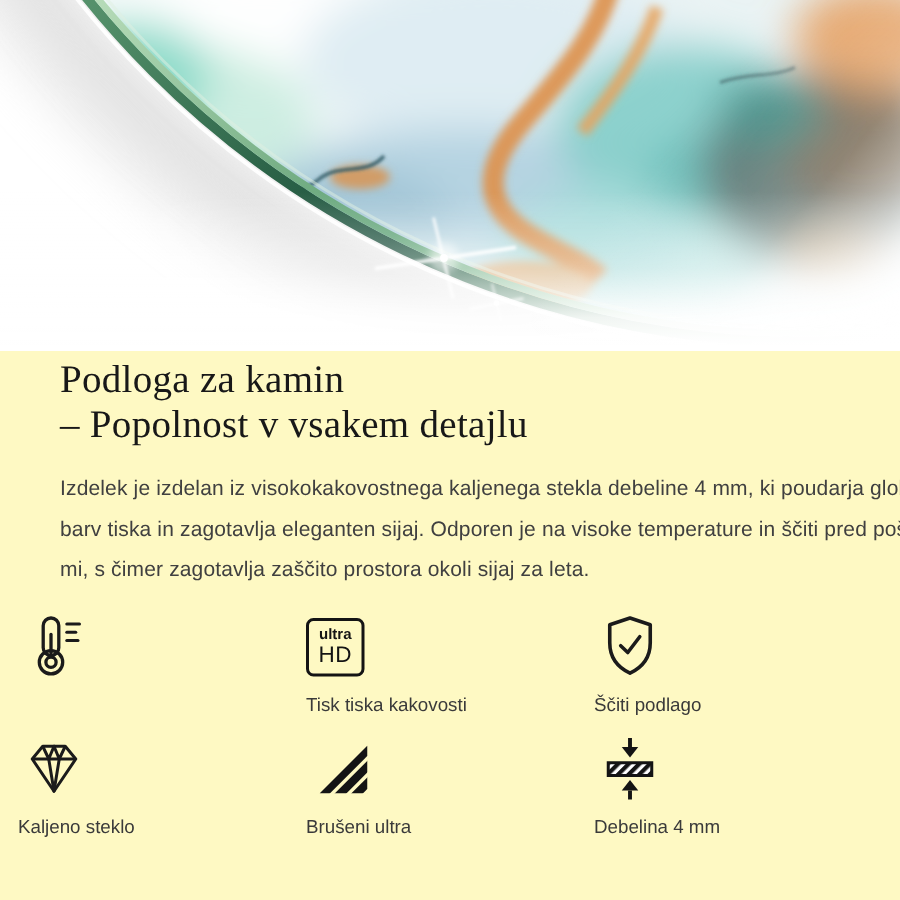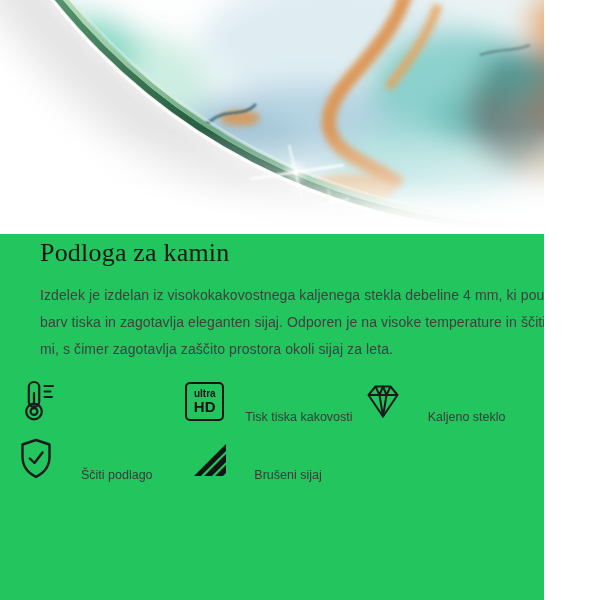--- a/index.html
+++ b/index.html
@@ -1,20 +1,20 @@
 <!DOCTYPE html>
 <html><head>
 <meta charset="utf-8">
 <style>
   html,body{margin:0;padding:0;background:#ffffff;}
   .page{
     position:relative;
-    width:544px;height:600px;
+    width:600px;height:600px;
     overflow:hidden;
-    background:#22c55e;
+    background:#fef9c3;
     font-family:"Liberation Sans", sans-serif;
     color:#3f3f3f;
   }
   .hero{width:600px;height:234px;position:relative;}
   .hero svg{display:block;}
   .content{padding:0 40px;}
   .page-title{
     margin:4px 0 0 0;
     font-family:"Liberation Serif", serif;
     font-weight:400;
@@ -24,31 +24,31 @@
     letter-spacing:.2px;
   }
   .para{margin-top:14px;font-size:14px;line-height:27px;color:#404040;letter-spacing:.1px;}
   .para div{white-space:nowrap;}
   .features{
     margin:14px 12px 0 12px;
     display:grid;
     grid-template-columns:repeat(3,1fr);
     row-gap:10px;
   }
-  .feature{display:flex;flex-direction:row;align-items:flex-end;gap:21px;}
+  .feature{display:flex;flex-direction:column;align-items:flex-start;}
   .icon-box{height:48px;display:flex;align-items:center;justify-content:center;}
   .feature-label{margin-top:8px;font-size:12.5px;line-height:15px;color:#3a3a3a;text-align:center;white-space:nowrap;}
   .uhd{
     width:35px;height:35px;
     border:2.5px solid #141414;border-radius:5px;
     display:flex;flex-direction:column;align-items:center;justify-content:center;
     color:#141414;
   }
   .uhd-top{font-size:10px;font-weight:700;line-height:10px;letter-spacing:0;}
-  .uhd-bottom{font-size:15px;font-weight:700;line-height:15px;letter-spacing:.3px;}
+  .uhd-bottom{font-size:15px;font-weight:400;line-height:15px;letter-spacing:.3px;}
   .icon-stroke{stroke:#1b1b1b;fill:none;}
 </style>
 </head>
 <body>
 
 <div class="page">
 
   <div class="hero">
     <svg viewBox="0 0 600 234" width="600" height="234">
       <defs>
@@ -152,20 +152,21 @@
         </g>
         <circle cx="296" cy="172" r="2.6" fill="#ffffff"></circle>
         <circle cx="331" cy="202" r="1.8" fill="#ffffff" opacity="0.9"></circle>
       </g>
     </svg>
   </div>
 
   <div class="content">
     <h1 class="page-title">
       <div>Podloga za kamin</div>
+      <div>– Popolnost v vsakem detajlu</div>
     </h1>
     <div class="para">
       <div>Izdelek je izdelan iz visokokakovostnega kaljenega stekla debeline 4 mm, ki poudarja globino</div>
       <div>barv tiska in zagotavlja eleganten sijaj. Odporen je na visoke temperature in ščiti pred poškodba-</div>
       <div>mi, s čimer zagotavlja zaščito prostora okoli sijaj za leta.</div>
     </div>
   </div>
 
   <div class="features">
 
@@ -189,56 +190,74 @@
           <span class="uhd-top">ultra</span>
           <span class="uhd-bottom">HD</span>
         </div>
       </div>
       <div class="feature-label">Tisk tiska kakovosti</div>
     </div>
 
     <div class="feature">
       <div class="icon-box">
         <svg width="48" height="48" viewBox="0 0 48 48">
+          <path class="icon-stroke" stroke-width="2.4" stroke-linejoin="round" d="M24,5 L37.5,9.5 V21.5 C37.5,31.5 32,38 24,41.8 C16,38 10.5,31.5 10.5,21.5 V9.5 Z"></path>
+          <path class="icon-stroke" stroke-width="2.4" stroke-linecap="round" stroke-linejoin="round" d="M17.8,23.5 L22.5,28 L30.5,17.5"></path>
+        </svg>
+      </div>
+      <div class="feature-label">Ščiti podlago</div>
+    </div>
+
+    <div class="feature">
+      <div class="icon-box">
+        <svg width="48" height="48" viewBox="0 0 48 48">
           <g class="icon-stroke" stroke-width="2" stroke-linejoin="round">
             <path d="M9.5,18 L16.5,9.5 H31.5 L38.5,18 L24,39.5 Z"></path>
             <line x1="9.5" y1="18" x2="38.5" y2="18"></line>
             <path d="M16.5,9.5 L20.5,18 L24,9.5 L27.5,18 L31.5,9.5"></path>
             <path d="M20.5,18 L24,39.5 L27.5,18"></path>
           </g>
         </svg>
       </div>
       <div class="feature-label">Kaljeno steklo</div>
-    </div>
-
-    <div class="feature">
-      <div class="icon-box">
-        <svg width="48" height="48" viewBox="0 0 48 48">
-          <path class="icon-stroke" stroke-width="2.4" stroke-linejoin="round" d="M24,5 L37.5,9.5 V21.5 C37.5,31.5 32,38 24,41.8 C16,38 10.5,31.5 10.5,21.5 V9.5 Z"></path>
-          <path class="icon-stroke" stroke-width="2.4" stroke-linecap="round" stroke-linejoin="round" d="M17.8,23.5 L22.5,28 L30.5,17.5"></path>
-        </svg>
-      </div>
-      <div class="feature-label">Ščiti podlago</div>
     </div>
 
     <div class="feature">
       <div class="icon-box">
         <svg width="48" height="48" viewBox="0 0 48 48">
           <defs>
             <clipPath id="triClip">
                 <polygon points="9,41 41,9 41,41"></polygon>
               </clipPath>
           </defs>
           <g clip-path="url(#triClip)" stroke="#141414" stroke-width="5.5">
             <line x1="-8" y1="50" x2="50" y2="-8"></line>
             <line x1="3" y1="50" x2="50" y2="3"></line>
             <line x1="14" y1="50" x2="50" y2="14"></line>
             <line x1="25" y1="50" x2="50" y2="25"></line>
             <line x1="36" y1="50" x2="50" y2="36"></line>
           </g>
         </svg>
       </div>
-      <div class="feature-label">Brušeni sijaj</div>
-    </div>
-
+      <div class="feature-label">Brušeni ultra</div>
+    </div>
+
+    <div class="feature">
+      <div class="icon-box">
+        <svg width="48" height="48" viewBox="0 0 48 48">
+          <defs>
+            <pattern id="hatch" patternUnits="userSpaceOnUse" width="5" height="5" patternTransform="rotate(45)">
+              <rect width="5" height="5" fill="#ffffff"></rect>
+              <rect width="2.8" height="5" fill="#141414"></rect>
+            </pattern>
+          </defs>
+          <rect x="9.5" y="20.5" width="29" height="8.5" fill="url(#hatch)" stroke="#141414" stroke-width="2"></rect>
+          <line x1="24" y1="4" x2="24" y2="10" stroke="#141414" stroke-width="2.6"></line>
+          <polygon points="18.5,10 29.5,10 24,17" fill="#141414"></polygon>
+          <line x1="24" y1="45" x2="24" y2="39" stroke="#141414" stroke-width="2.6"></line>
+          <polygon points="18.5,39 29.5,39 24,32" fill="#141414"></polygon>
+        </svg>
+      </div>
+      <div class="feature-label">Debelina 4 mm</div>
+    </div>
 
   </div>
 </div>
 
 </body></html>

